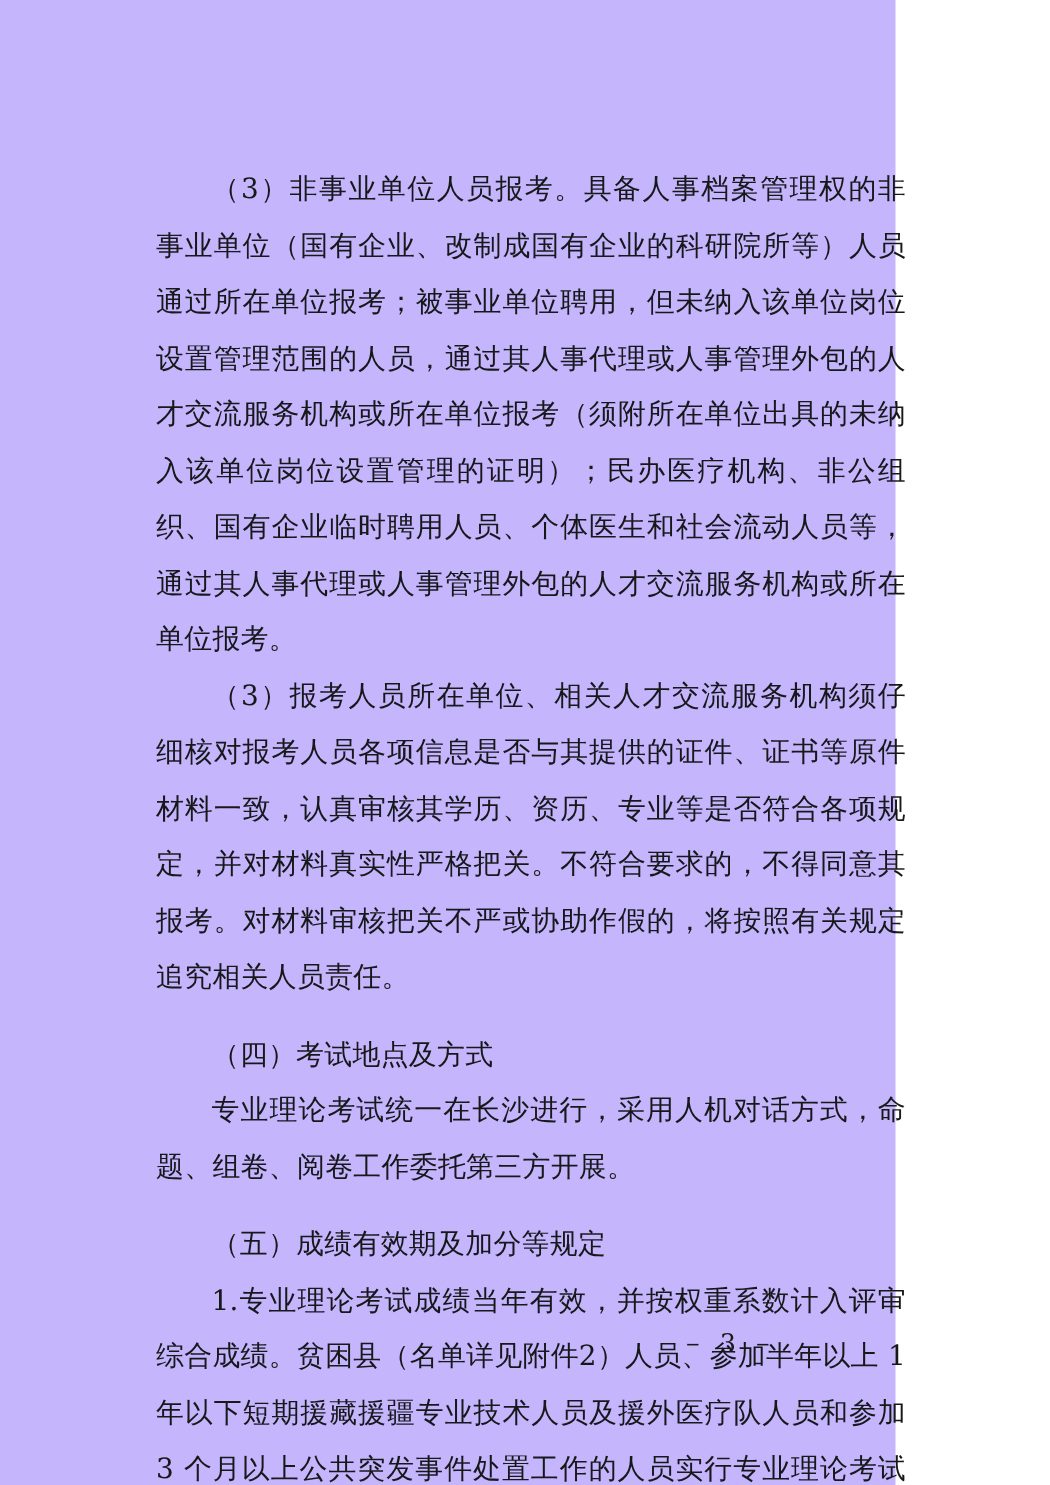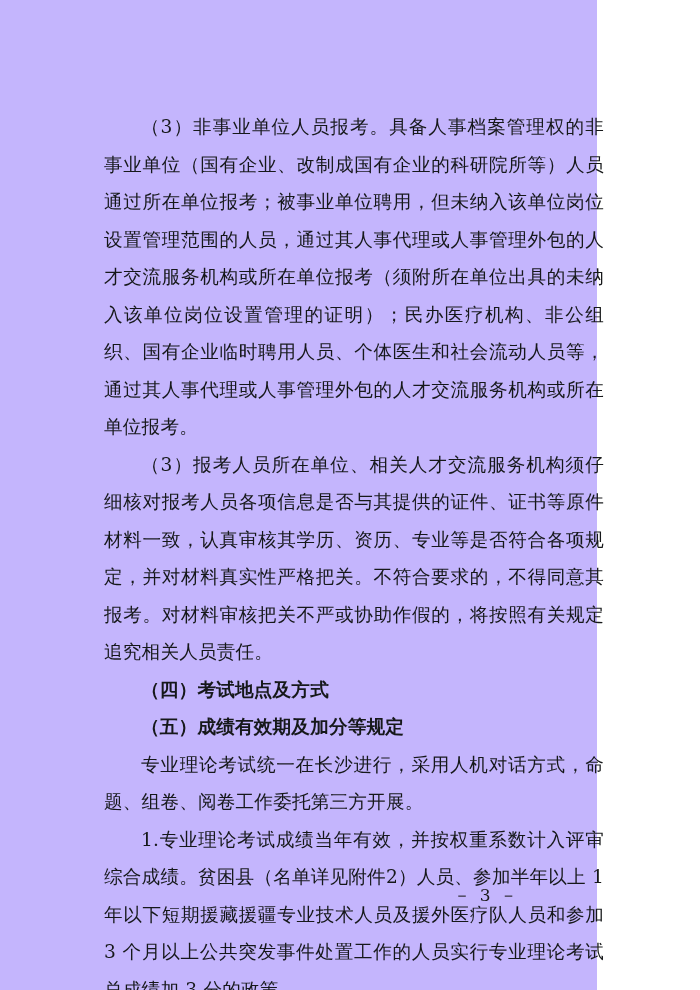--- a/index.html
+++ b/index.html
@@ -35,21 +35,22 @@
     text-align: justify;
     text-justify: inter-ideograph;
     margin: 0 0 0 0;
     letter-spacing: 0.2px;
     color: #16181a;
   }
   .indent {
     text-indent: 37px;
   }
   .bold-head {
-    font-weight: bold;
+    font-weight: normal;
+    margin-top: 14px;
   }
   .page-number {
     position: absolute;
     right: 78px;
     top: 884px;
     font-size: 17px;
     color: #1a1a1a;
     font-family: "DejaVu Serif", "Liberation Serif", serif;
     letter-spacing: 2px;
   }
@@ -59,22 +60,22 @@
 
 <div class="page">
   <div class="content">
 
     <p class="para indent">（3）非事业单位人员报考。具备人事档案管理权的非事业单位（国有企业、改制成国有企业的科研院所等）人员通过所在单位报考；被事业单位聘用，但未纳入该单位岗位设置管理范围的人员，通过其人事代理或人事管理外包的人才交流服务机构或所在单位报考（须附所在单位出具的未纳入该单位岗位设置管理的证明）；民办医疗机构、非公组织、国有企业临时聘用人员、个体医生和社会流动人员等，通过其人事代理或人事管理外包的人才交流服务机构或所在单位报考。</p>
 
     <p class="para indent">（3）报考人员所在单位、相关人才交流服务机构须仔细核对报考人员各项信息是否与其提供的证件、证书等原件材料一致，认真审核其学历、资历、专业等是否符合各项规定，并对材料真实性严格把关。不符合要求的，不得同意其报考。对材料审核把关不严或协助作假的，将按照有关规定追究相关人员责任。</p>
 
     <p class="para indent bold-head">（四）考试地点及方式</p>
 
+    <p class="para indent">专业理论考试统一在长沙进行，采用人机对话方式，命题、组卷、阅卷工作委托第三方开展。</p>
+
     <p class="para indent bold-head">（五）成绩有效期及加分等规定</p>
-
-    <p class="para indent">专业理论考试统一在长沙进行，采用人机对话方式，命题、组卷、阅卷工作委托第三方开展。</p>
 
     <p class="para indent">1.专业理论考试成绩当年有效，并按权重系数计入评审综合成绩。贫困县（名单详见附件2）人员、参加半年以上 1 年以下短期援藏援疆专业技术人员及援外医疗队人员和参加 3 个月以上公共突发事件处置工作的人员实行专业理论考试总成绩加 3 分的政策。</p>
 
   </div>
 
   <div class="page-number">－ 3 －</div>
 </div>
 
 </body></html>

